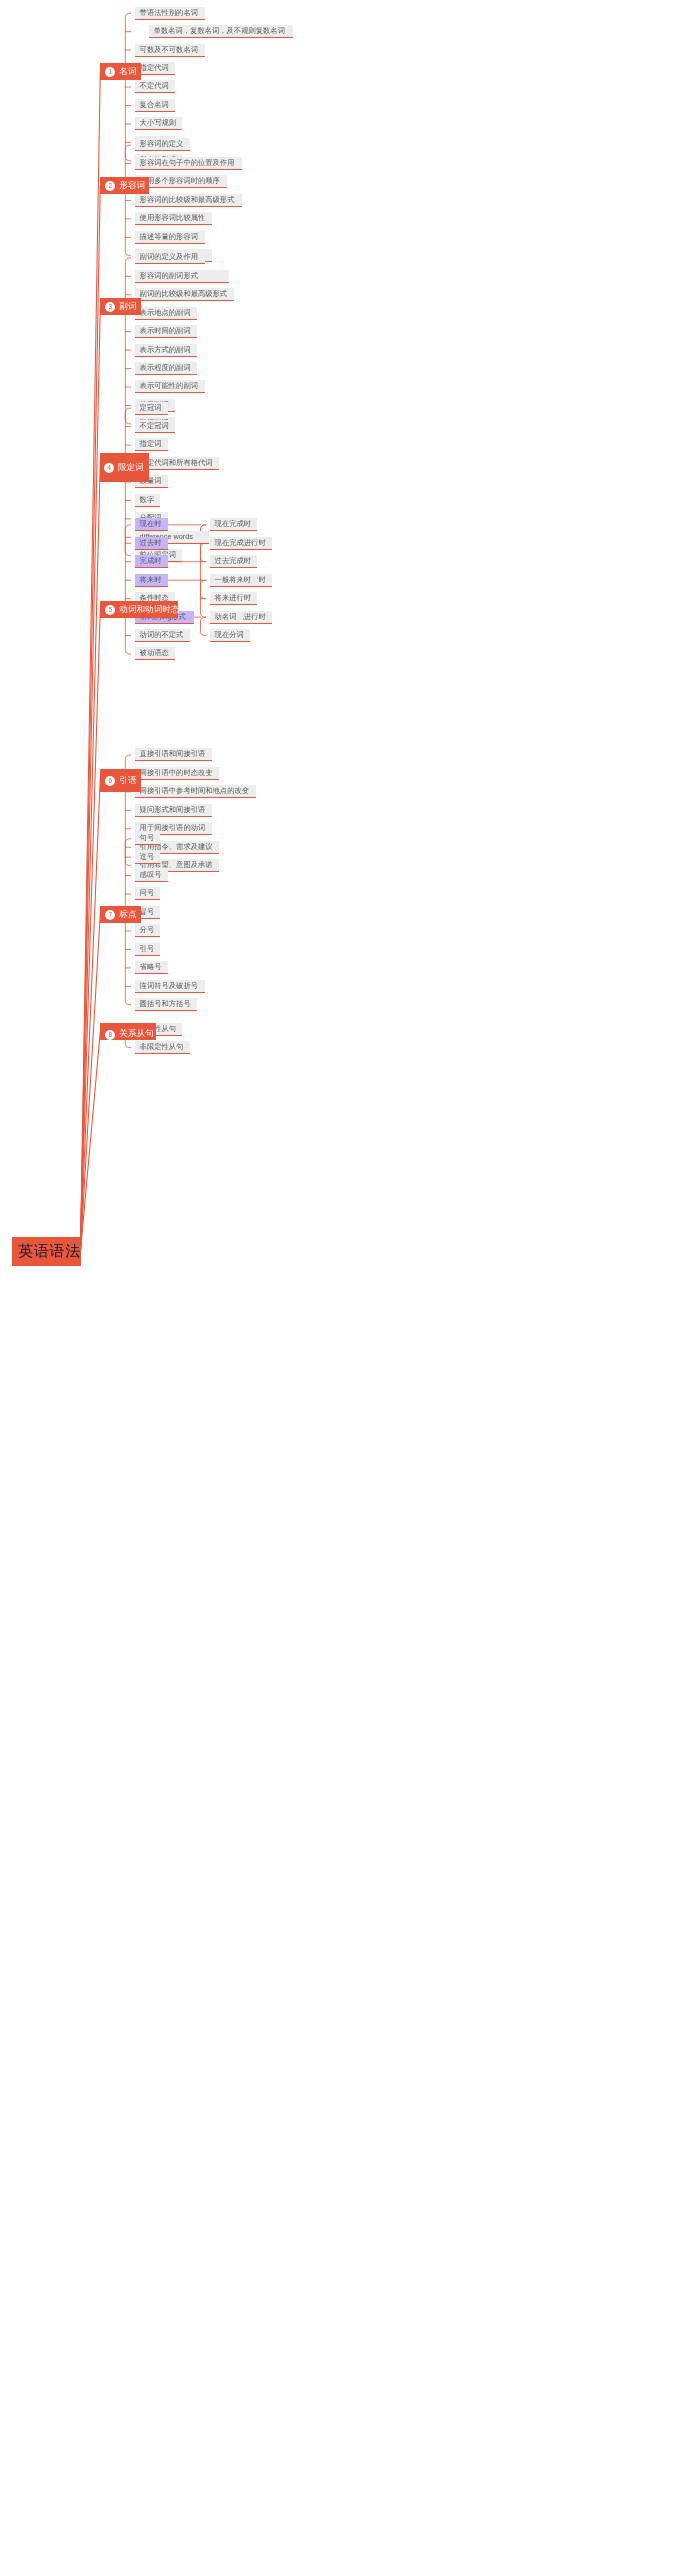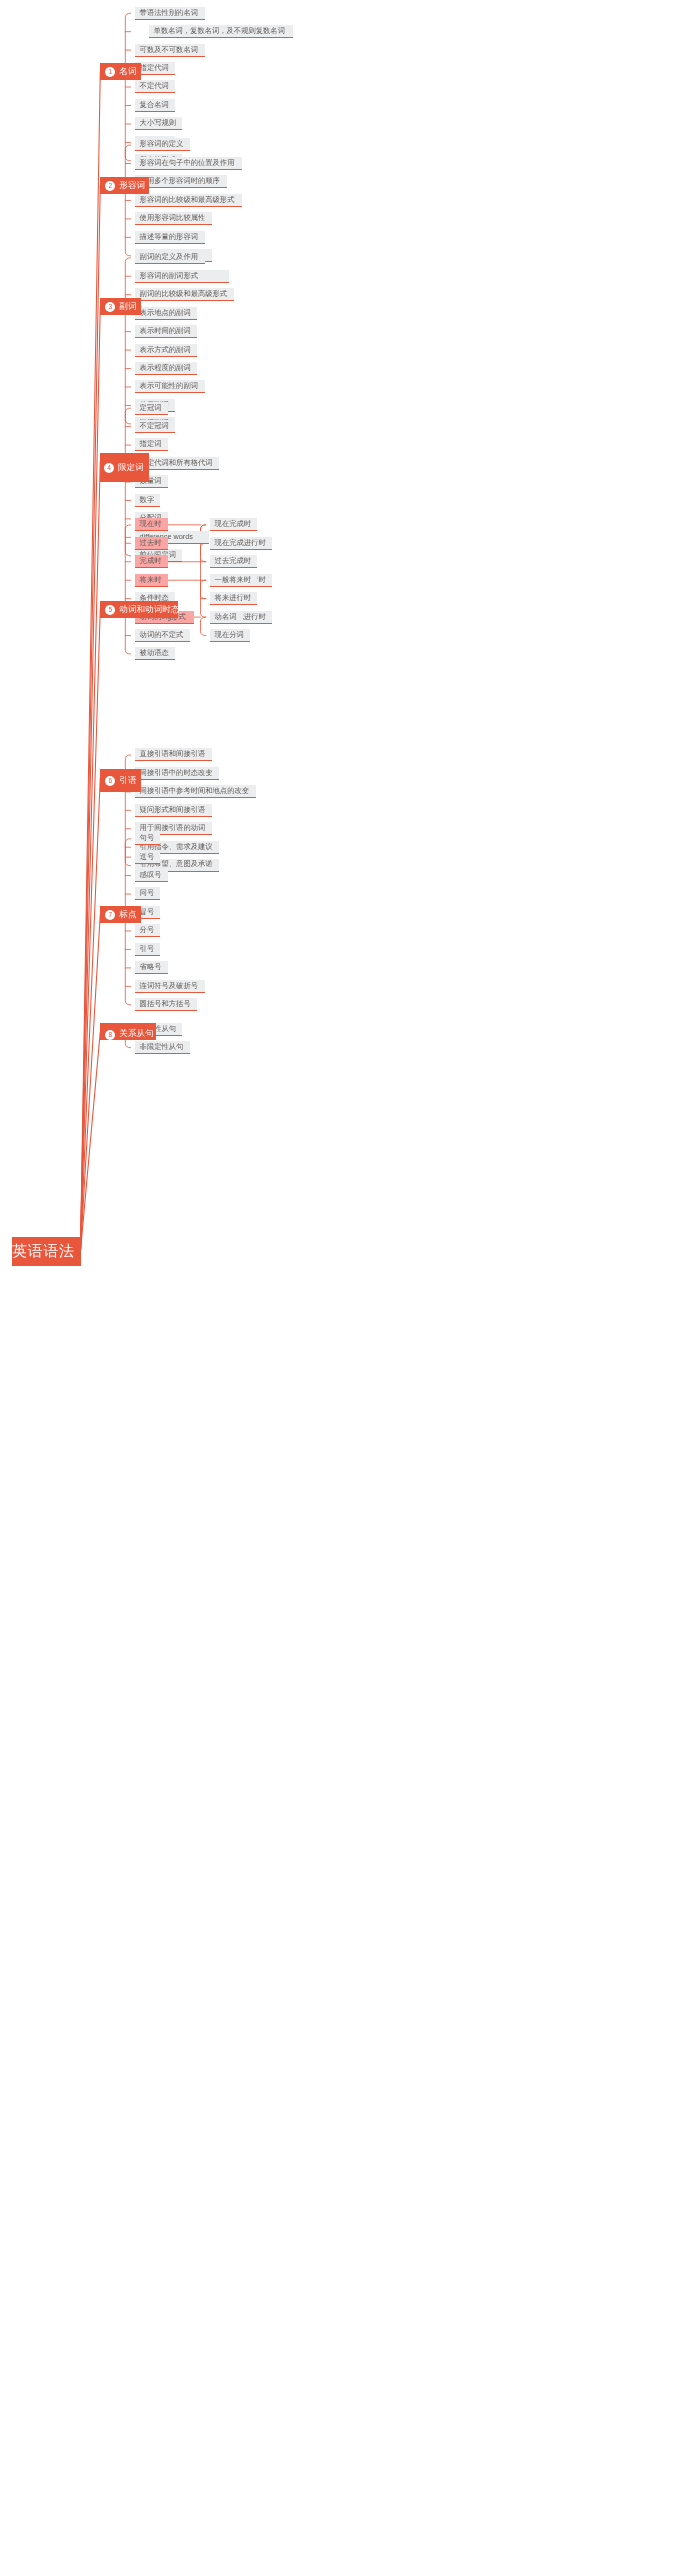--- a/index.html
+++ b/index.html
@@ -18,26 +18,26 @@
   #wires {
     position: absolute;
     left: 0; top: 0;
     width: 682px; height: 2576px;
     pointer-events: none;
   }
   
   .root-node {
     position: absolute;
     background: #E8563C;
-    color: #ffffff;
+    color: #0f172a;
     font-size: 15px;
     letter-spacing: 0.7px;
     display: flex;
     align-items: center;
-    justify-content: flex-start;
+    justify-content: flex-end;
     z-index: 5;
   }
   
   .branch-node {
     position: absolute;
     background: #E8563C;
     color: #ffffff;
     display: flex;
     align-items: center;
     padding: 0 6.6px 0 5.3px;
@@ -67,21 +67,21 @@
     line-height: 1;
     display: flex;
     align-items: center;
     padding: 0 4.6px;
     height: 13px;
     border-bottom: 0.7px solid #E8563C;
     white-space: nowrap;
     z-index: 4;
   }
   .topic.mid {
-    background: #fca5a5;
+    background: #c4b5fd;
   }
 </style>
 </head>
 <body>
 
 <div id="canvas">
   <svg id="wires" viewBox="0 0 1034 3907" preserveAspectRatio="none">
       <path d="M 122 1898 L 152 109" fill="none" stroke="#E8563C" stroke-width="1.6" stroke-linecap="round"></path>
       <path d="M 214 109 L 190 109" fill="none" stroke="#E8563C" stroke-width="1.4" stroke-linecap="round"></path>
       <path d="M 198 20 Q 190 20 190 26
@@ -403,21 +403,21 @@
       </div>
       <div class="topic" style="left: 135px; top: 804px; width: 77px;">
         <span>疑问形式和间接引语</span>
       </div>
       <div class="topic" style="left: 135px; top: 822px; width: 77px;">
         <span>用于间接引语的动词</span>
       </div>
       <div class="topic" style="left: 135px; top: 841px; width: 84px;">
         <span>引用指令、需求及建议</span>
       </div>
-      <div class="topic" style="left: 135px; top: 859px; width: 84px; font-family: Liberation Mono, monospace;">
+      <div class="topic" style="left: 135px; top: 859px; width: 84px;">
         <span>引用希望、意图及承诺</span>
       </div>
       <div class="branch-node" style="left: 100px; top: 906px; width: 41px; height: 17px;">
         <span class="branch-num">7</span>
         <span class="branch-label">标点</span>
       </div>
       <div class="topic" style="left: 135px; top: 832px; width: 25px;">
         <span>句号</span>
       </div>
       <div class="topic" style="left: 135px; top: 851px; width: 25px;">

